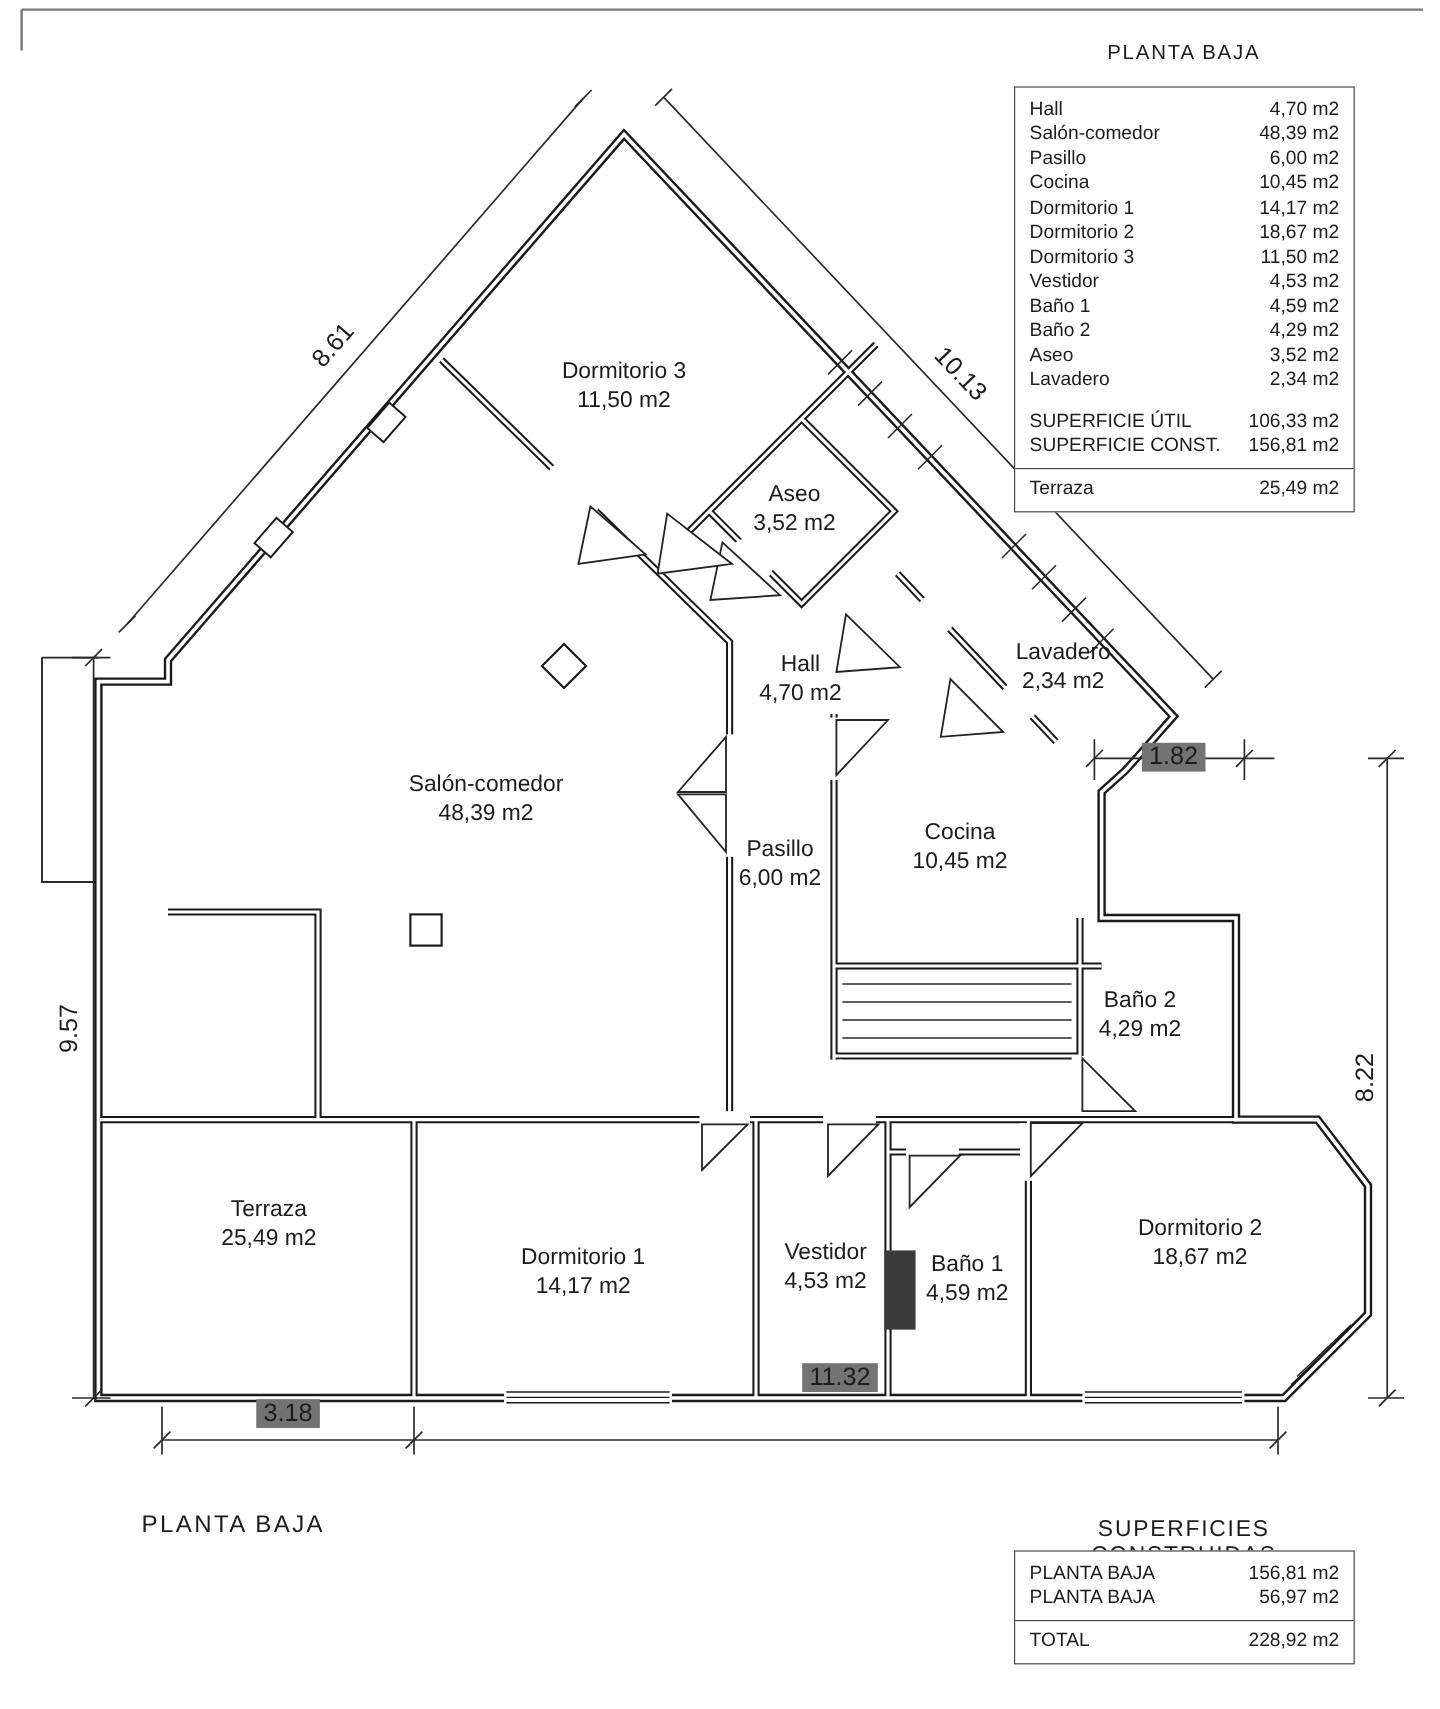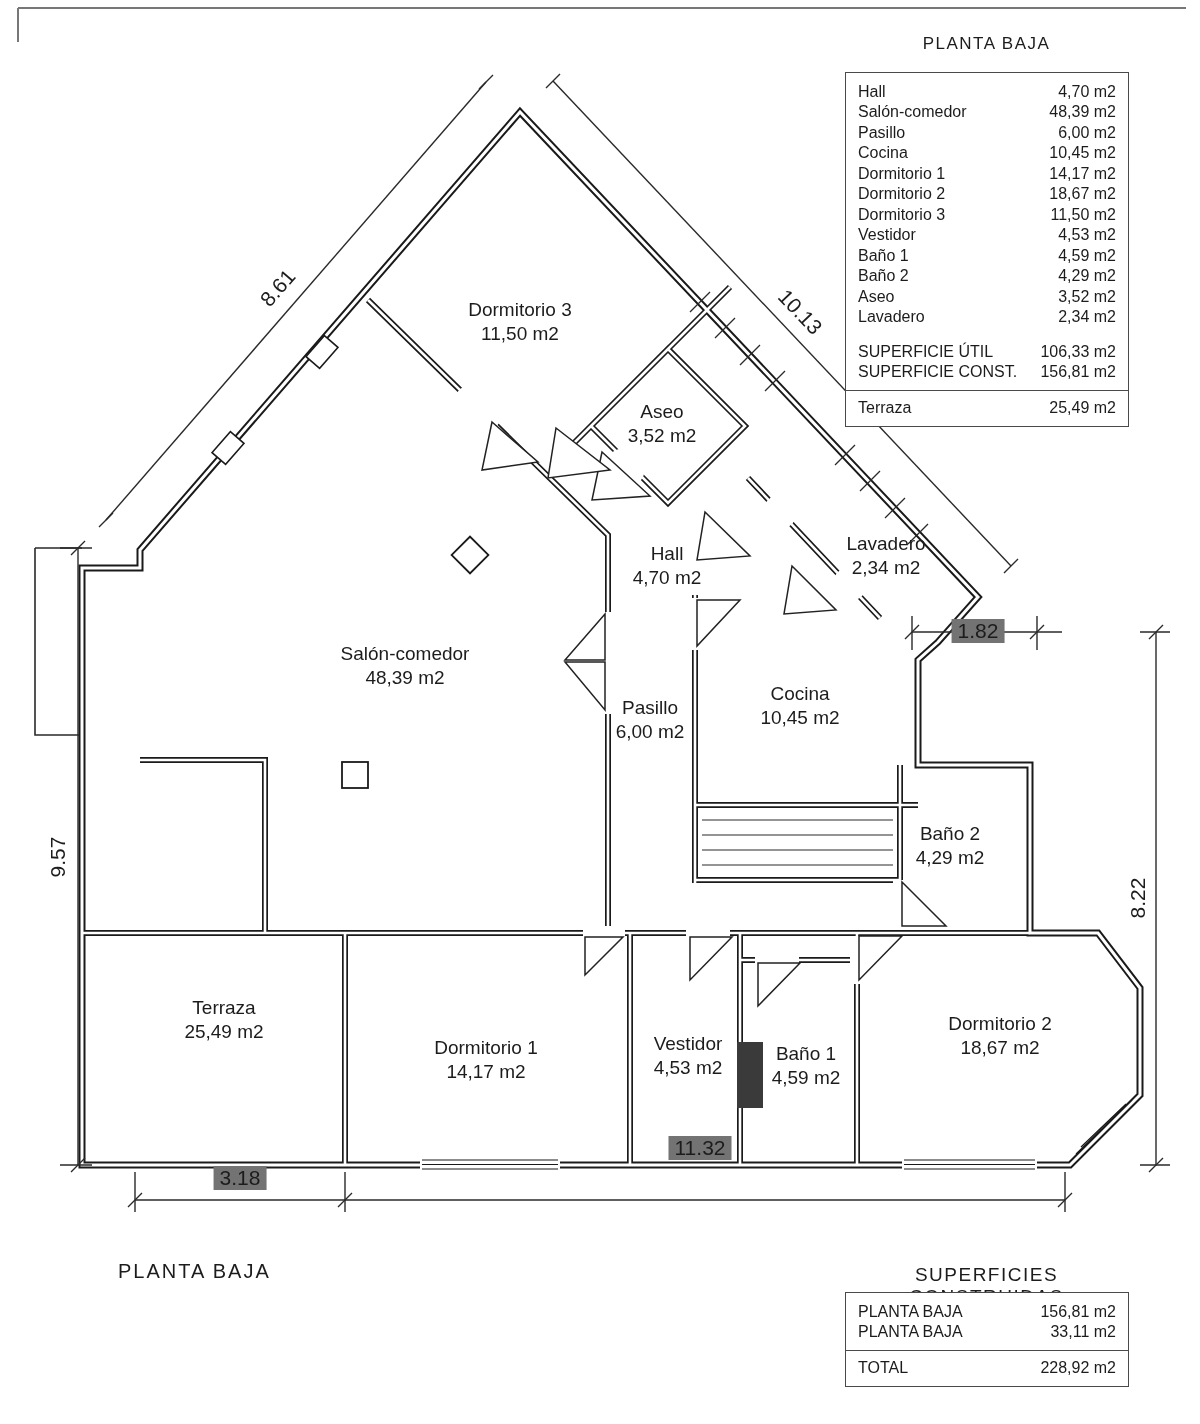--- a/index.html
+++ b/index.html
@@ -295,21 +295,21 @@
   <div class="sheet-title" style="left:118px;top:1260px;font-size:20px;letter-spacing:2px;text-align:left">PLANTA BAJA</div>
 
   <div class="sheet-title" style="left:845px;top:1264px;width:283px;font-size:19px">SUPERFICIES CONSTRUIDAS</div>
   <div class="table-box" style="left:845px;top:1292px;width:258px">
     <div class="t-row">
         <span class="t-label">PLANTA BAJA</span>
         <span class="t-value">156,81 m2</span>
       </div>
     <div class="t-row">
         <span class="t-label">PLANTA BAJA</span>
-        <span class="t-value">33,11 m2</span>
+        <span class="t-value">56,97 m2</span>
       </div>
     <div class="t-div"></div>
     <div class="t-row">
         <span class="t-label">TOTAL</span>
         <span class="t-value">228,92 m2</span>
       </div>
   </div>
 
 </div>
 

